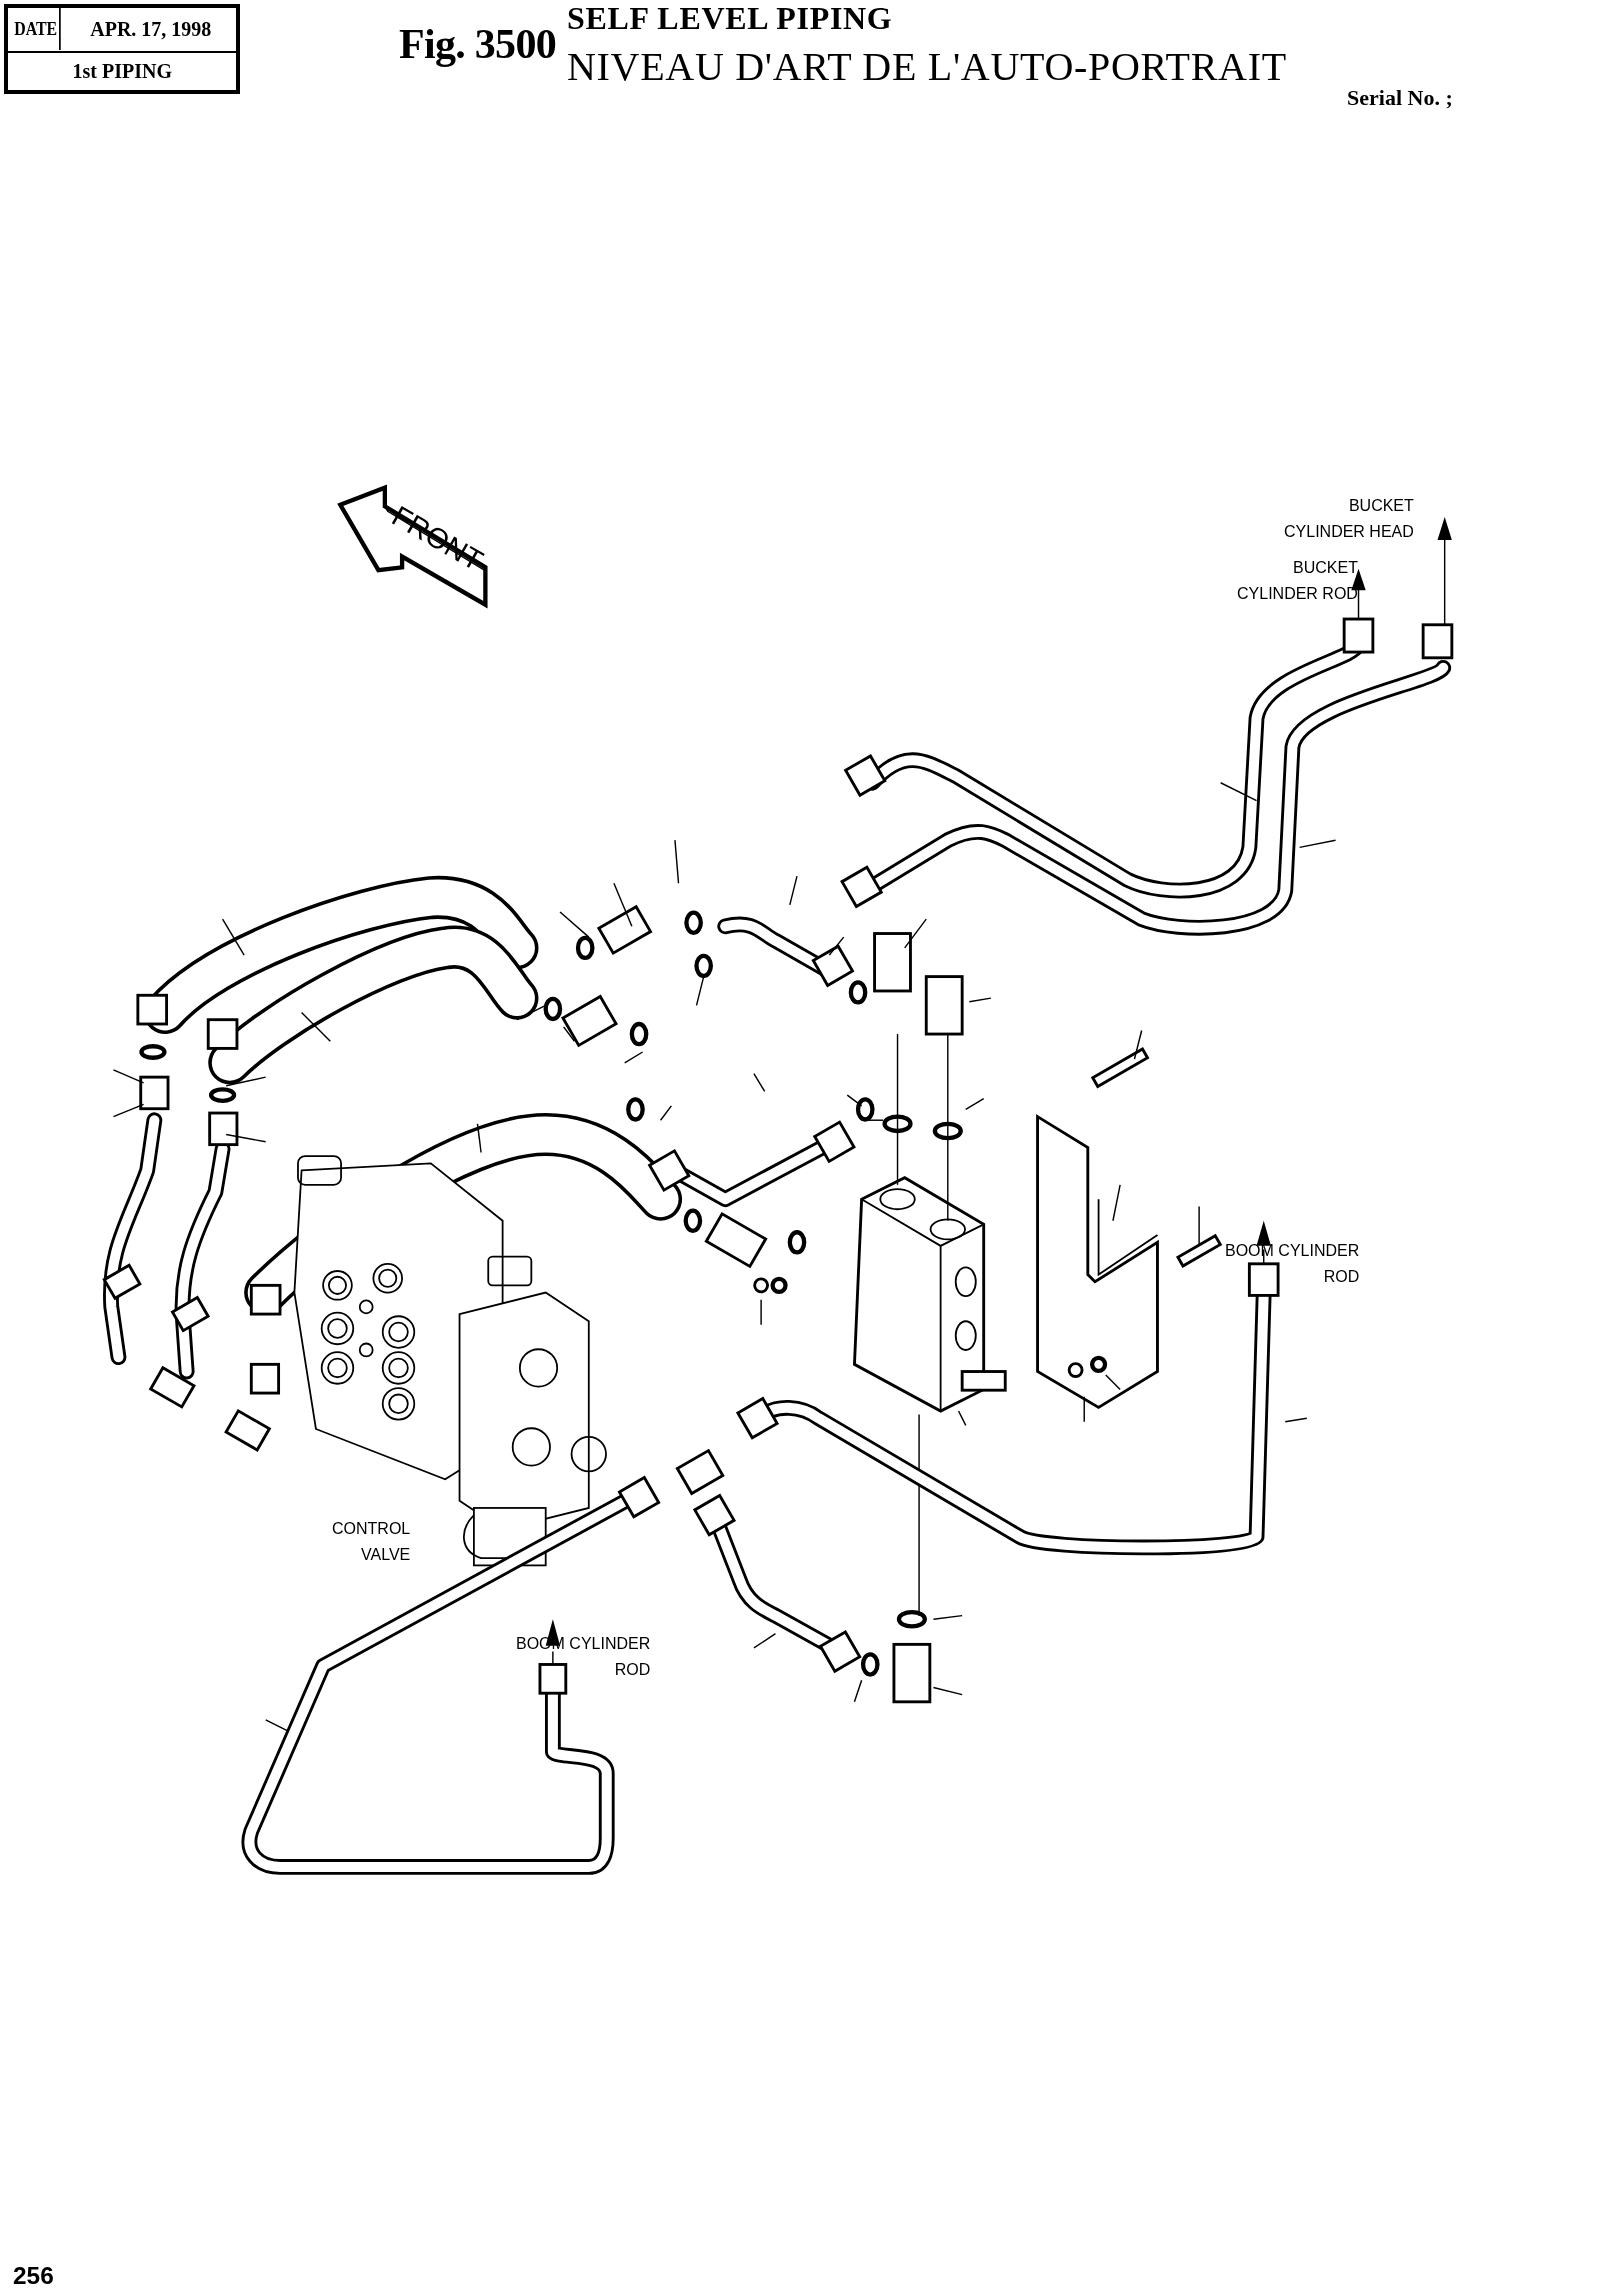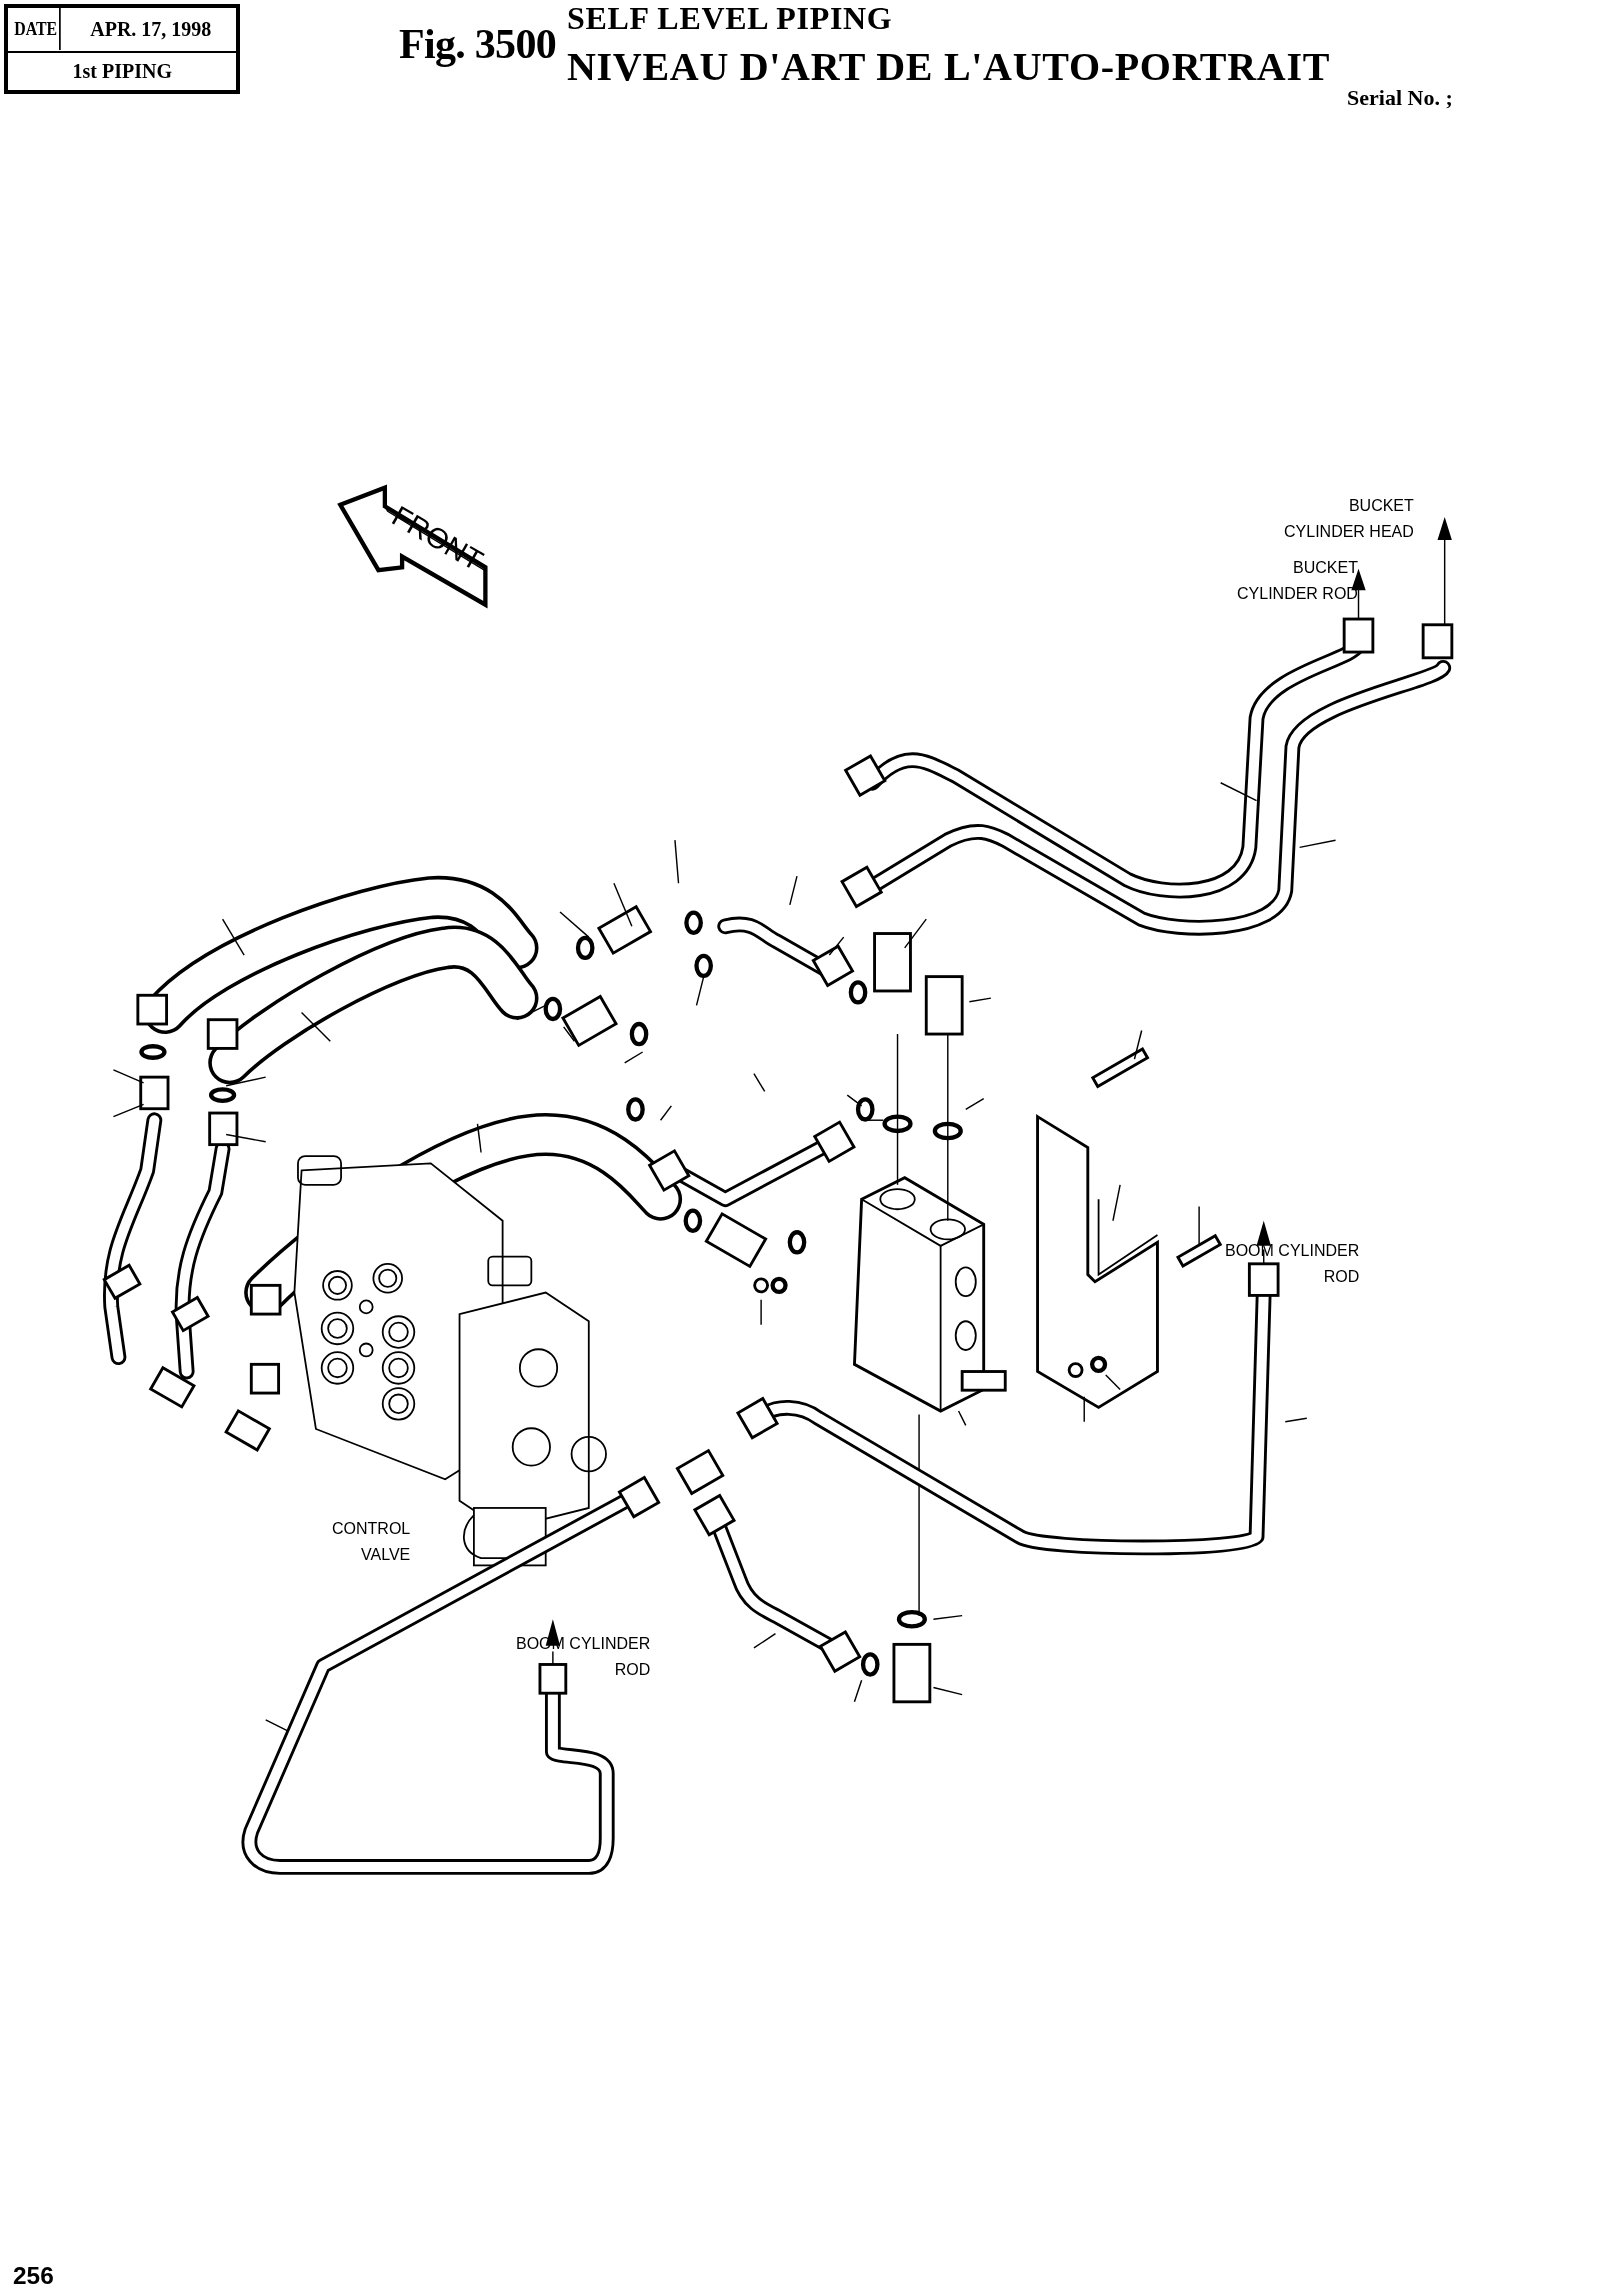--- a/index.html
+++ b/index.html
@@ -4,21 +4,21 @@
 <style>
   html,body{margin:0;padding:0;background:#fff;}
   body{width:1617px;height:2295px;position:relative;overflow:hidden;font-family:"Liberation Sans",sans-serif;color:#000;}
   .hdr-box{position:absolute;left:4.3px;top:4.3px;width:236px;height:90px;border:4.3px solid #000;box-sizing:border-box;font-family:"Liberation Serif",serif;font-weight:bold;}
   .hdr-row1{position:absolute;left:0;top:0;width:100%;height:45px;border-bottom:2.9px solid #000;box-sizing:border-box;}
   .hdr-date-lbl{position:absolute;left:0;top:0;width:55px;height:42px;border-right:2.2px solid #000;display:flex;align-items:center;justify-content:center;font-size:18.7px;transform:scaleX(0.85);}
   .hdr-date-val{position:absolute;left:57px;top:0;right:0;height:42px;display:flex;align-items:center;justify-content:center;font-size:20px;}
   .hdr-edition{position:absolute;left:0;top:45px;width:100%;height:37px;display:flex;align-items:center;justify-content:center;font-size:20px;}
   .fig{position:absolute;left:399px;top:20px;font-family:"Liberation Serif",serif;font-weight:bold;font-size:42px;letter-spacing:-0.7px;}
   .title1{position:absolute;left:567px;top:0px;font-family:"Liberation Serif",serif;font-weight:bold;font-size:32px;letter-spacing:0.7px;}
-  .title2{position:absolute;left:567px;top:43px;font-family:"Liberation Serif",serif;font-weight:bold;font-size:40px;letter-spacing:0.7px;}
+  .title2{position:absolute;left:567px;top:43px;font-family:"Liberation Serif",serif;font-weight:normal;font-size:40px;letter-spacing:0.7px;}
   .serial{position:absolute;left:1347px;top:85px;font-family:"Liberation Serif",serif;font-weight:bold;font-size:22px;}
   .lbl{position:absolute;font-size:16px;text-align:right;line-height:26px;white-space:pre;margin-top:42px;}
   .footer-l{position:absolute;left:13px;top:2262px;font-weight:bold;font-size:24.4px;}
   .footer-r{position:absolute;right:2.9px;top:2262px;font-weight:bold;font-size:24.4px;margin-top:32px;}
   svg.dwg{position:absolute;left:0;top:0;}
   .pw{fill:none;stroke:#fff;stroke-width:14;stroke-linejoin:round;stroke-linecap:round;}
   .pb{fill:none;stroke:#000;stroke-width:22;stroke-linejoin:round;stroke-linecap:round;}
   .hb{fill:none;stroke:#000;stroke-width:60;stroke-linejoin:round;stroke-linecap:round;}
   .hw{fill:none;stroke:#fff;stroke-width:50;stroke-linejoin:round;stroke-linecap:round;}
   .ln{fill:none;stroke:#000;stroke-width:2;}

